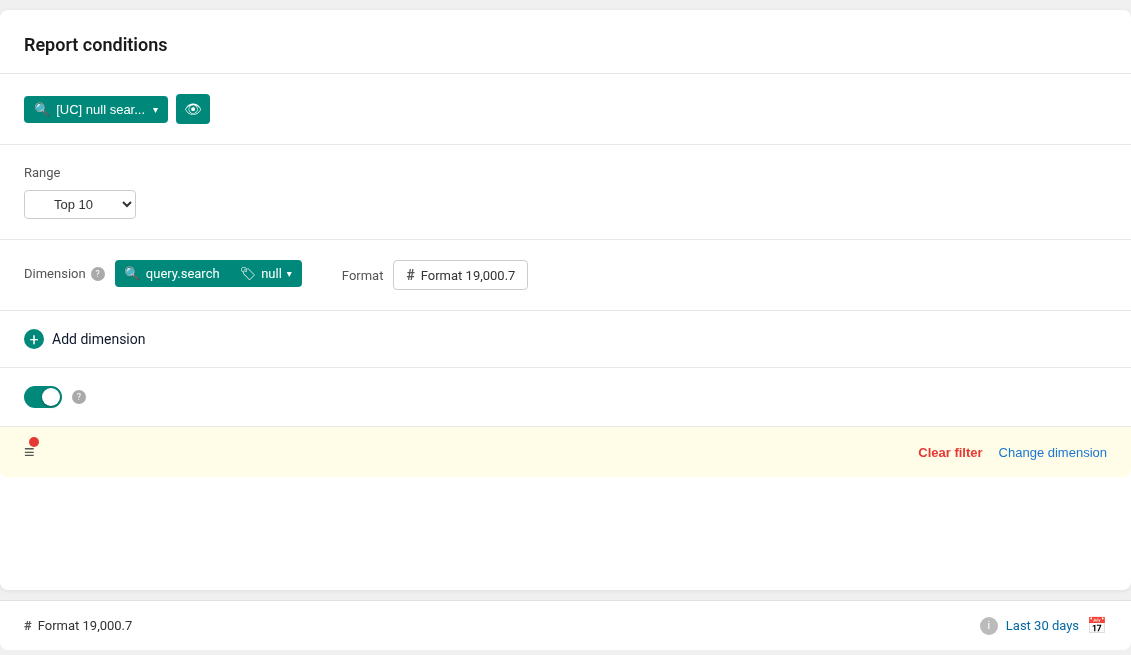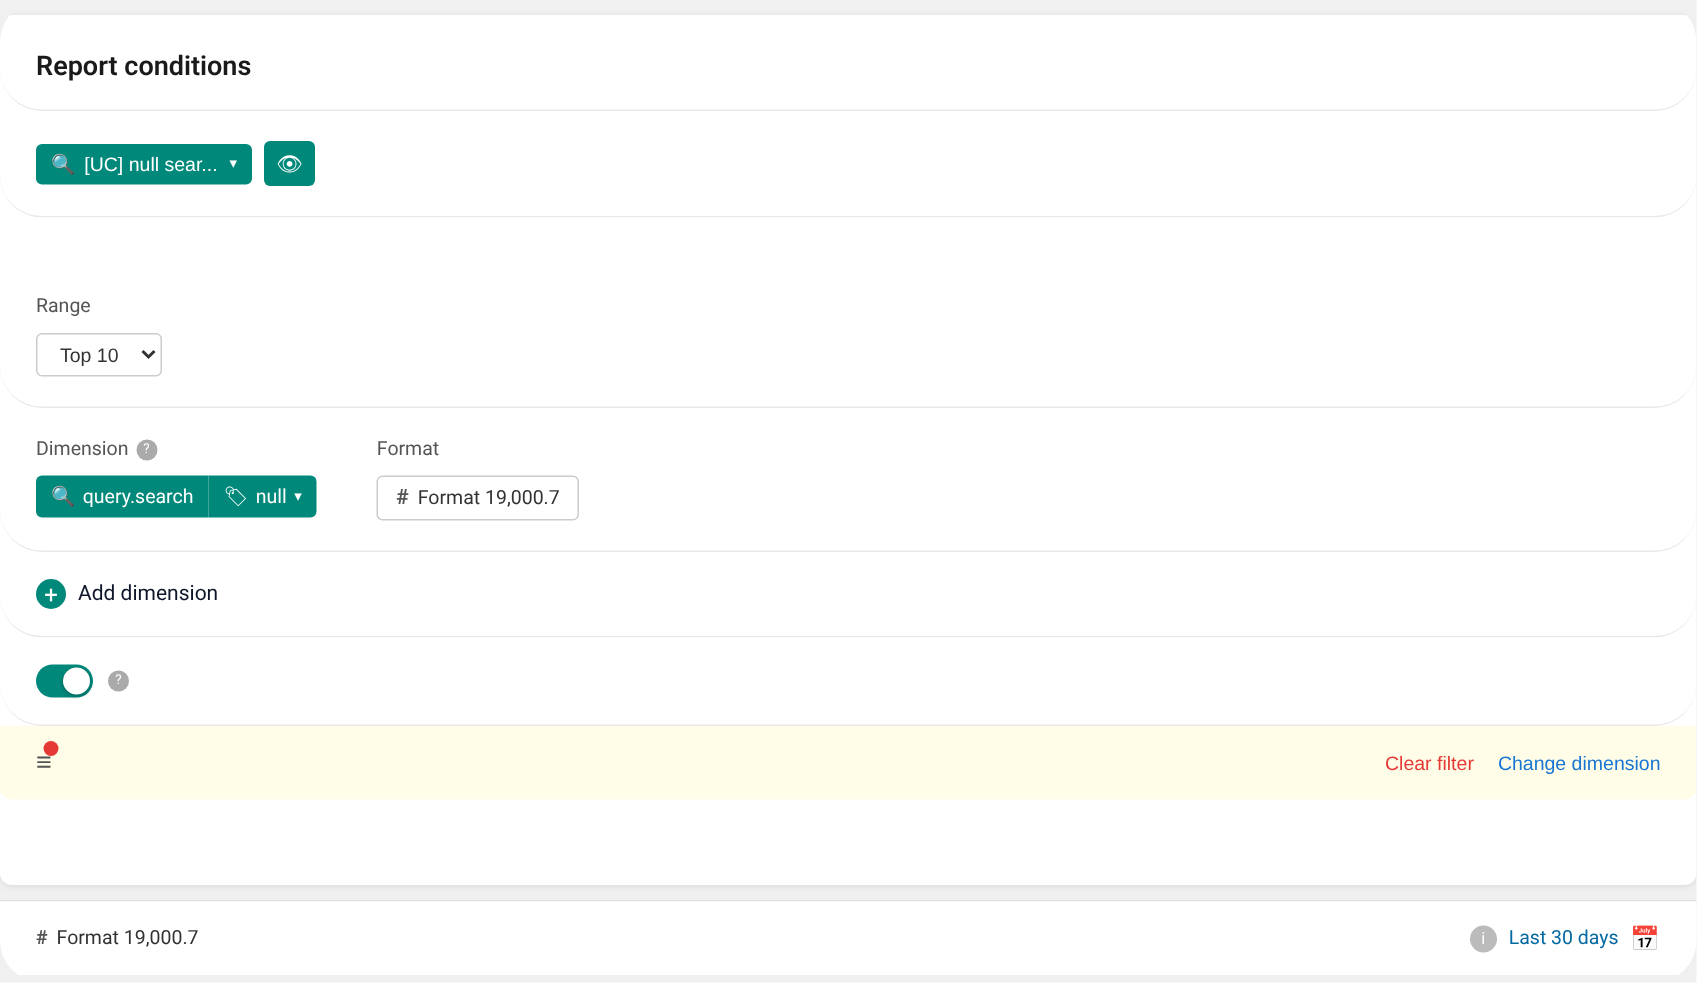--- a/index.html
+++ b/index.html
@@ -1,15 +1,15 @@
 <!DOCTYPE html>
 <html><head>
   <meta charset="utf-8">
   <style>
-    * { box-sizing: border-box; margin: 0; padding: 0; border-radius: 28px; }
+    * { box-sizing: border-box; margin: 0; padding: 0; }
     body {
       font-family: -apple-system, BlinkMacSystemFont, 'Segoe UI', Roboto, sans-serif;
       background: #f0f0f0;
       display: flex;
       flex-direction: column;
       align-items: center;
       min-height: 100vh;
     }
     .main-card {
       background: #fff;
@@ -68,41 +68,40 @@
       font-size: 14px;
     }
     .range-section {
       padding: 20px 24px;
       border-bottom: 1px solid #e8e8e8;
     }
     .range-label {
       font-size: 13px;
       color: #555;
       margin-bottom: 10px;
-      margin-top: 32px;
     }
     .range-select {
       border: 1px solid #ccc;
       border-radius: 4px;
-      padding: 5px 11px;
+      padding: 5px 25px;
       font-size: 13px;
       background: #fff;
       cursor: pointer;
       color: #333;
     }
     .dimension-format-row {
       display: flex;
       gap: 40px;
       align-items: flex-start;
       padding: 20px 24px;
       border-bottom: 1px solid #e8e8e8;
     }
     .field-group {
       display: flex;
-      flex-direction: column;
+      flex-direction: row;
       gap: 10px;
     }
     .field-label {
       font-size: 13px;
       color: #555;
       display: flex;
       align-items: center;
       gap: 5px;
     }
     .help-icon {
@@ -245,21 +244,21 @@
       display: flex;
       align-items: center;
       gap: 16px;
     }
     .clear-filter-btn {
       color: #e53935;
       font-size: 13px;
       background: none;
       border: none;
       cursor: pointer;
-      font-weight: 400;
+      font-weight: 700;
     }
     .change-conditions-btn {
       color: #1976d2;
       font-size: 13px;
       background: none;
       border: none;
       cursor: pointer;
       font-weight: 500;
     }
     .bottom-bar {

